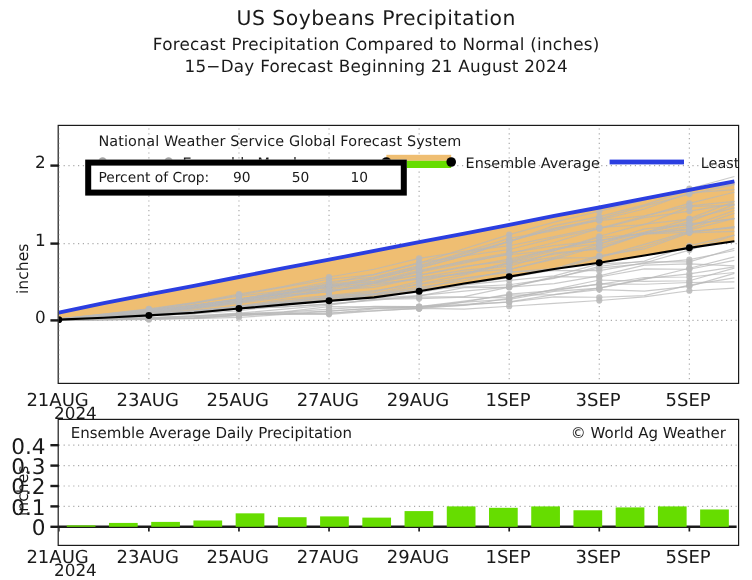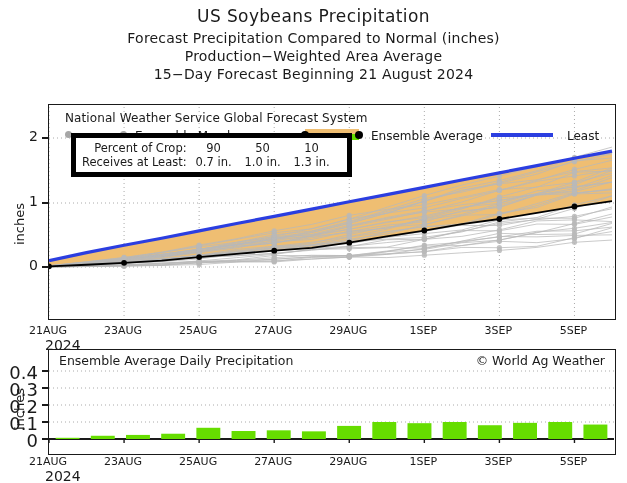--- a/index.html
+++ b/index.html
@@ -18,24 +18,24 @@
               border:1.5px solid #1a1a1a;background:#fff;box-sizing:border-box;}
   #main-svg{position:absolute;left:0;top:0;}
 
   .axis-label-y{position:absolute;font-size:13px;
       transform:rotate(-90deg);transform-origin:left top;white-space:nowrap;}
   #ylab-main{left:12px;top:245px;}
   #ylab-bot{left:12px;top:430px;}
 
   .ytick{position:absolute;font-size:14px;text-align:right;width:30px;}
   .ytick-b{position:absolute;font-size:18px;text-align:right;width:34px;}
-  .xtick{position:absolute;font-size:11px;text-align:center;white-space:nowrap;}
+  .xtick{position:absolute;font-size:15px;text-align:center;white-space:nowrap;}
 
   
-  #legend{position:absolute;left:10px;top:4px;width:546px;font-size:12px;}
+  #legend{position:absolute;left:27px;top:4px;width:546px;font-size:12px;}
   #legend .row1{margin:2px 0 0 6px;letter-spacing:.1px;}
   #legend .row2{position:relative;height:18px;margin-top:3px;}
   .lg-text{position:absolute;font-size:12px;white-space:nowrap;}
 
   .mk-members{position:absolute;width:62px;height:10px;}
   .mk-members .ln{position:absolute;left:5px;top:4px;width:52px;height:2px;background:#b3b3b3;}
   .mk-members .d1,.mk-members .d2{position:absolute;top:1px;width:7px;height:7px;
       border-radius:50%;background:#a6a6a6;}
   .mk-members .d1{left:0px;} .mk-members .d2{left:55px;}
 
@@ -66,21 +66,20 @@
   .year-lab{position:absolute;font-size:14px;}
 </style>
 </head>
 <body>
 
 <div id="root">
 
   <div class="title-block">
     <div class="t1">US Soybeans Precipitation</div>
     <div class="t2">Forecast Precipitation Compared to Normal (inches)</div>
-    <div class="t3">Production−Weighted Area Average</div>
     <div class="t4">15−Day Forecast Beginning 21 August 2024</div>
   </div>
 
   <div class="axis-label-y" id="ylab-main">inches</div>
 
   <div id="main-panel">
     <svg id="main-svg" width="565" height="213">
         <line x1="0" y1="162" x2="565" y2="162" stroke="#aaaaaa" stroke-width="1" stroke-dasharray="1,3"></line>
         <line x1="0" y1="98" x2="565" y2="98" stroke="#aaaaaa" stroke-width="1" stroke-dasharray="1,3"></line>
         <line x1="0" y1="33" x2="565" y2="33" stroke="#aaaaaa" stroke-width="1" stroke-dasharray="1,3"></line>
@@ -404,26 +403,20 @@
 
     <div id="crop-box">
       <table>
         <tbody>
             <tr>
           <td class="lbl">Percent of Crop:</td>
           <td class="val">90</td>
           <td class="val">50</td>
           <td class="val">10</td>
         </tr>
-        <tr>
-          <td class="lbl">Receives at Least:</td>
-          <td class="val">0.7 in.</td>
-          <td class="val">1.0 in.</td>
-          <td class="val">1.3 in.</td>
-        </tr>
       </tbody>
         </table>
     </div>
   </div>
 
   <div class="axis-label-y" id="ylab-bot">inches</div>
 
   <div id="bot-panel">
     <svg id="bot-svg" width="565" height="103">
         <line x1="0" y1="89" x2="565" y2="89" stroke="#1a1a1a" stroke-width="2" stroke-dasharray=""></line>

